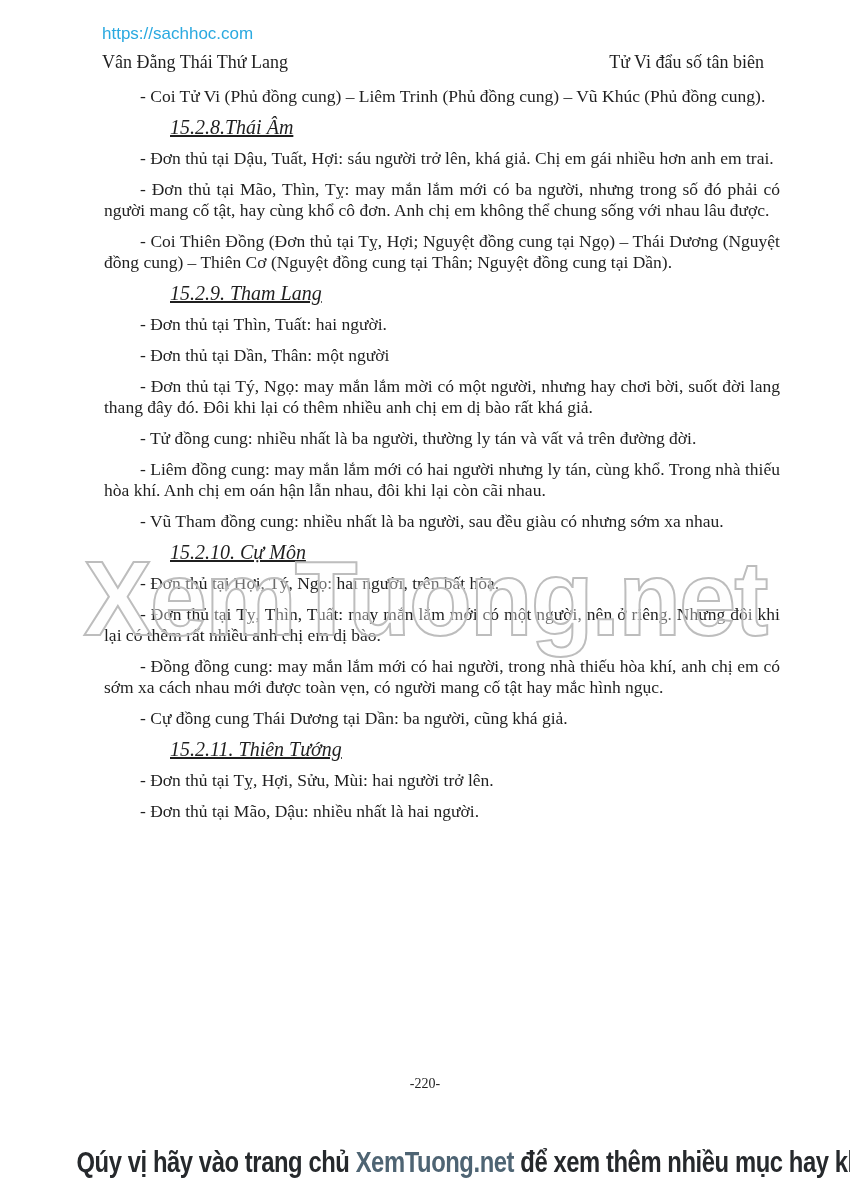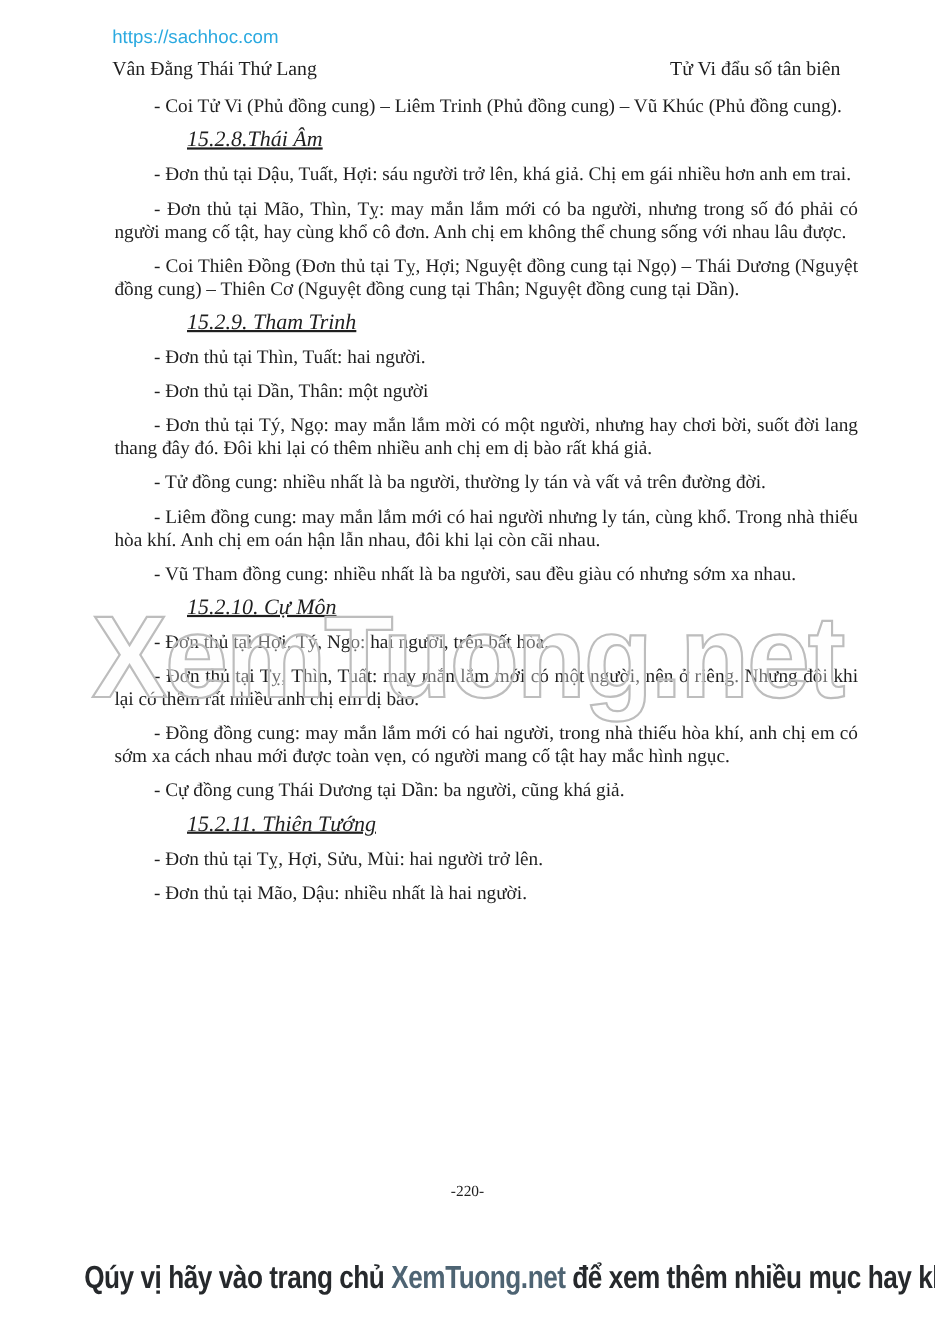--- a/index.html
+++ b/index.html
@@ -60,21 +60,21 @@
     <span>Vân Đằng Thái Thứ Lang</span>
     <span>Tử Vi đẩu số tân biên</span>
   </div>
 
   <div class="body-text">
       <p class="para">- Coi Tử Vi (Phủ đồng cung) – Liêm Trinh (Phủ đồng cung) – Vũ Khúc (Phủ đồng cung).</p>
       <h3 class="sec-heading">15.2.8.Thái Âm</h3>
       <p class="para">- Đơn thủ tại Dậu, Tuất, Hợi: sáu người trở lên, khá giả. Chị em gái nhiều hơn anh em trai.</p>
       <p class="para">- Đơn thủ tại Mão, Thìn, Tỵ: may mắn lắm mới có ba người, nhưng trong số đó phải có người mang cố tật, hay cùng khổ cô đơn. Anh chị em không thể chung sống với nhau lâu được.</p>
       <p class="para">- Coi Thiên Đồng (Đơn thủ tại Tỵ, Hợi; Nguyệt đồng cung tại Ngọ) – Thái Dương (Nguyệt đồng cung) – Thiên Cơ (Nguyệt đồng cung tại Thân; Nguyệt đồng cung tại Dần).</p>
-      <h3 class="sec-heading">15.2.9. Tham Trinh</h3>
+      <h3 class="sec-heading">15.2.9. Tham Lang</h3>
       <p class="para">- Đơn thủ tại Thìn, Tuất: hai người.</p>
       <p class="para">- Đơn thủ tại Dần, Thân: một người</p>
       <p class="para">- Đơn thủ tại Tý, Ngọ: may mắn lắm mời có một người, nhưng hay chơi bời, suốt đời lang thang đây đó. Đôi khi lại có thêm nhiều anh chị em dị bào rất khá giả.</p>
       <p class="para">- Tử đồng cung: nhiều nhất là ba người, thường ly tán và vất vả trên đường đời.</p>
       <p class="para">- Liêm đồng cung: may mắn lắm mới có hai người nhưng ly tán, cùng khổ. Trong nhà thiếu hòa khí. Anh chị em oán hận lẫn nhau, đôi khi lại còn cãi nhau.</p>
       <p class="para">- Vũ Tham đồng cung: nhiều nhất là ba người, sau đều giàu có nhưng sớm xa nhau.</p>
       <h3 class="sec-heading">15.2.10. Cự Môn</h3>
       <p class="para">- Đơn thủ tại Hợi, Tý, Ngọ: hai người, trên bất hòa.</p>
       <p class="para">- Đơn thủ tại Tỵ, Thìn, Tuất: may mắn lắm mới có một người, nên ở riêng. Nhưng đôi khi lại có thêm rất nhiều anh chị em dị bào.</p>
       <p class="para">- Đồng đồng cung: may mắn lắm mới có hai người, trong nhà thiếu hòa khí, anh chị em có sớm xa cách nhau mới được toàn vẹn, có người mang cố tật hay mắc hình ngục.</p>

